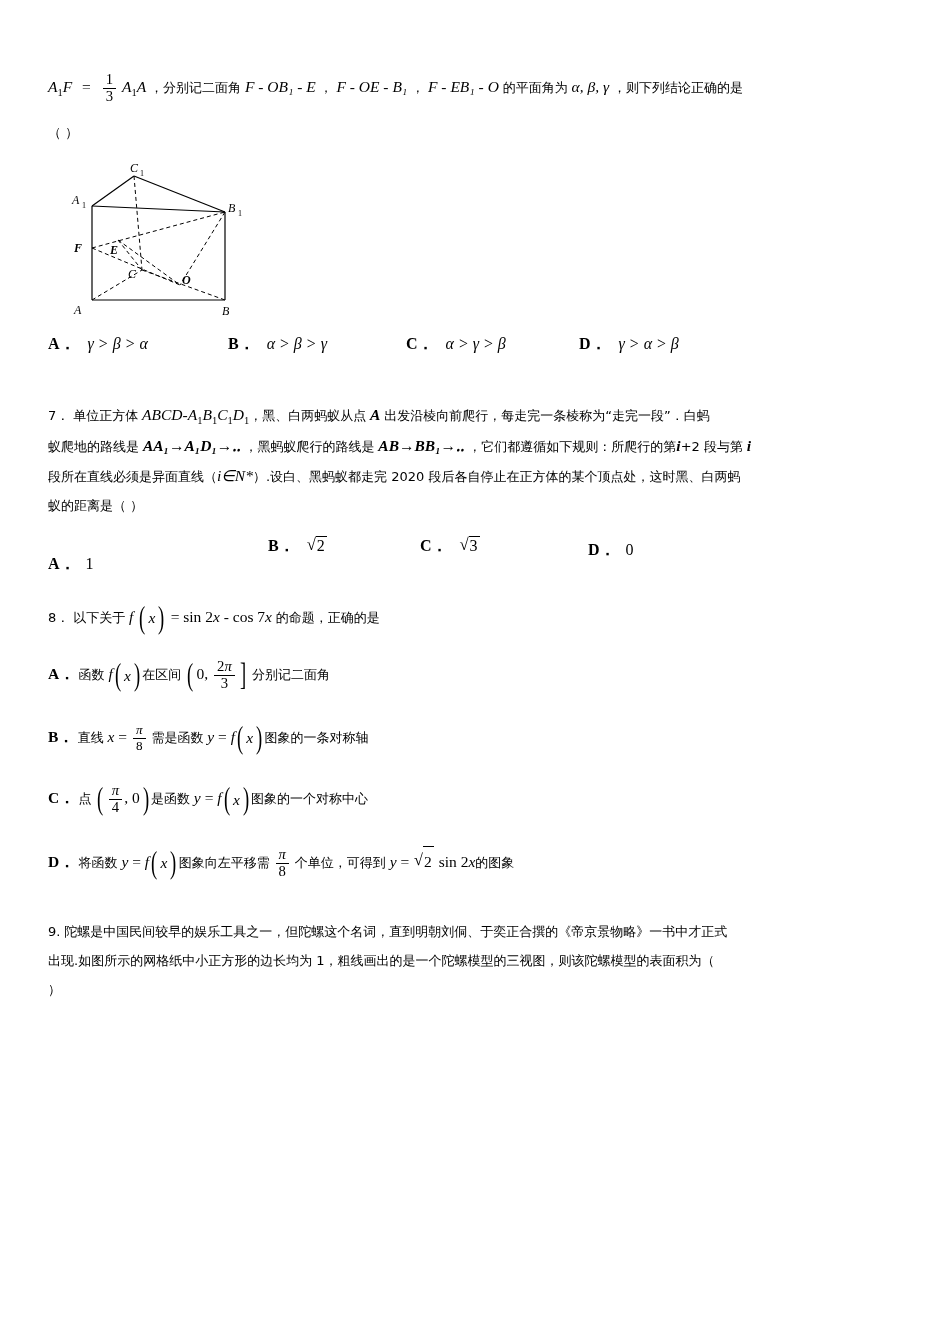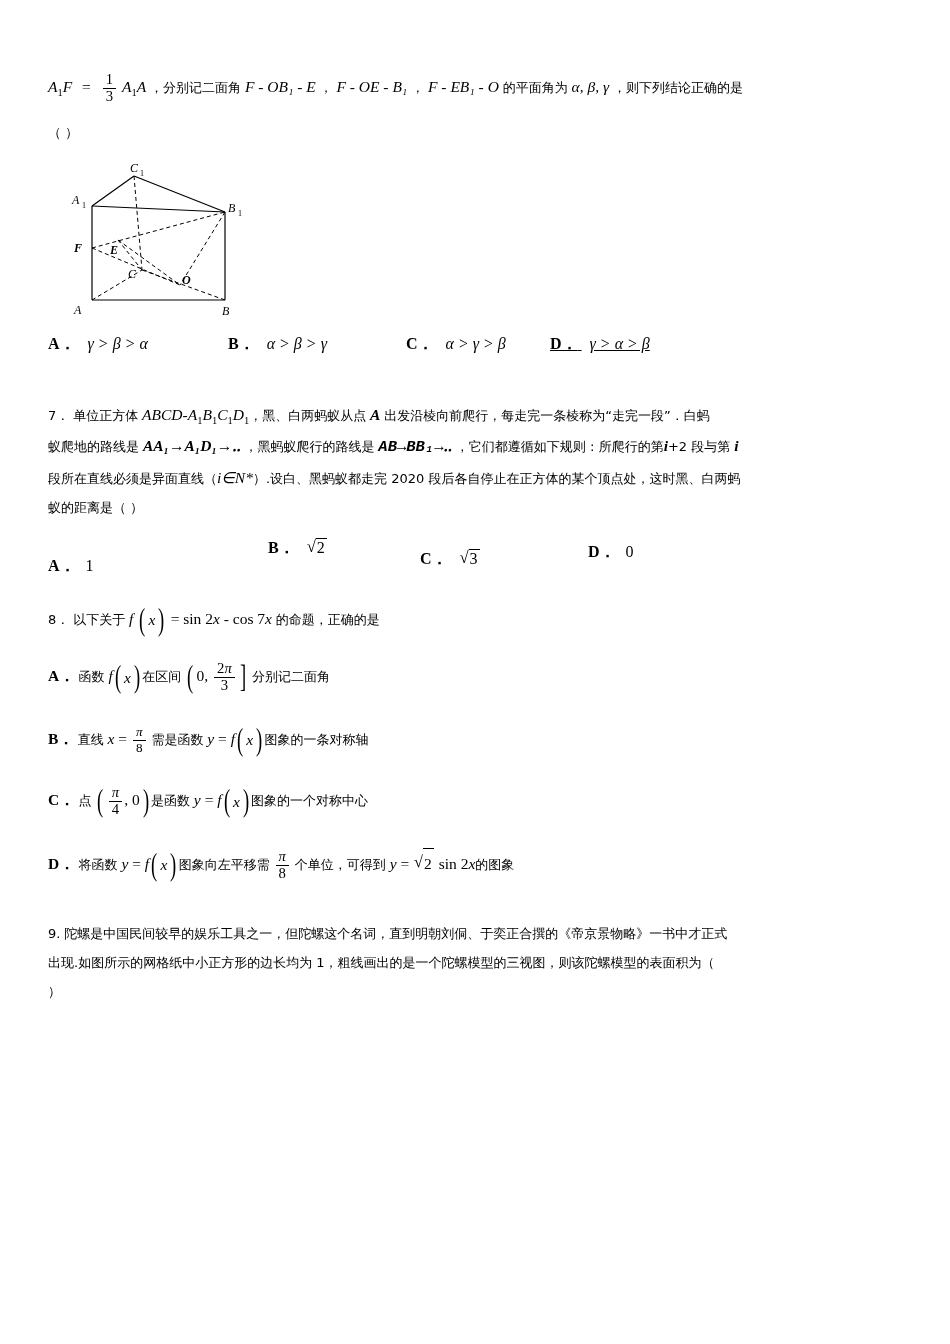--- a/index.html
+++ b/index.html
@@ -190,60 +190,60 @@
         <span class="mi" style="margin-left:8px;">γ &gt; β &gt; α</span>
       </span>
       <span style="position:absolute;left:180px;top:4px;">
         <span class="opt-label">B．</span>
         <span class="mi" style="margin-left:8px;">α &gt; β &gt; γ</span>
       </span>
       <span style="position:absolute;left:358px;top:4px;">
         <span class="opt-label">C．</span>
         <span class="mi" style="margin-left:8px;">α &gt; γ &gt; β</span>
       </span>
-      <span style="position:absolute;left:502px;top:4px;text-decoration:underline;">
+      <span style="position:absolute;left:531px;top:4px;">
         <span class="opt-label">D．</span>
         <span class="mi" style="margin-left:8px;">γ &gt; α &gt; β</span>
       </span>
     </div>
 
     <div class="q-head" style="margin-top:40px;">
       <div class="line">
         <span class="cn">7．</span>
         <span class="cn">单位正方体</span>
         <span class="mi" style="font-weight:normal;">ABCD-</span><span class="math-inline"><span class="mi">A</span><span class="sub mn">1</span><span class="mi">B</span><span class="sub mn">1</span><span class="mi">C</span><span class="sub mn">1</span><span class="mi">D</span><span class="sub mn">1</span></span><span class="cn">，黑、白两蚂蚁从点</span>
         <span class="mi" style="font-weight:bold;">A</span>
         <span class="cn">出发沿棱向前爬行，每走完一条棱称为“走完一段”．白蚂</span>
       </div>
       <div class="line">
         <span class="cn">蚁爬地的路线是</span>
         <span class="mi" style="font-weight:bold;">AA₁→A₁D₁→‥</span>
         <span class="cn">，黑蚂蚁爬行的路线是</span>
-        <span class="mi" style="font-weight:bold;font-family:Liberation Mono, monospace;">AB→BB₁→‥</span>
+        <span class="mi" style="font-weight:bold;">AB→BB₁→‥</span>
         <span class="cn">，它们都遵循如下规则：所爬行的第</span><span class="mi" style="font-weight:bold;">i</span><span class="cn">+2 段与第</span>
         <span class="mi" style="font-weight:bold;">i</span>
       </div>
       <div class="line">
         <span class="cn">段所在直线必须是异面直线（</span><span class="mi">i∈N*</span><span class="cn">）.设白、黑蚂蚁都走完 2020 段后各自停止在正方体的某个顶点处，这时黑、白两蚂</span>
       </div>
       <div class="line">
         <span class="cn">蚁的距离是（    ）</span>
       </div>
     </div>
 
     <div style="position:relative;height:34px;margin-top:14px;">
       <span style="position:absolute;left:0px;top:20px;">
         <span class="opt-label">A．</span>
         <span class="mn" style="margin-left:6px;">1</span>
       </span>
       <span style="position:absolute;left:180px;top:2px;margin-left:40px;">
         <span class="opt-label">B．</span>
         <span class="sqrt" style="margin-left:8px;"><span class="rad mn">2</span></span>
       </span>
-      <span style="position:absolute;left:372px;top:13px;">
+      <span style="position:absolute;left:372px;top:2px;">
         <span class="opt-label">C．</span>
         <span class="sqrt" style="margin-left:8px;"><span class="rad mn">3</span></span>
       </span>
       <span style="position:absolute;left:540px;top:6px;">
         <span class="opt-label">D．</span>
         <span class="mn" style="margin-left:6px;">0</span>
       </span>
     </div>
 
     <div style="margin-top:34px;">

